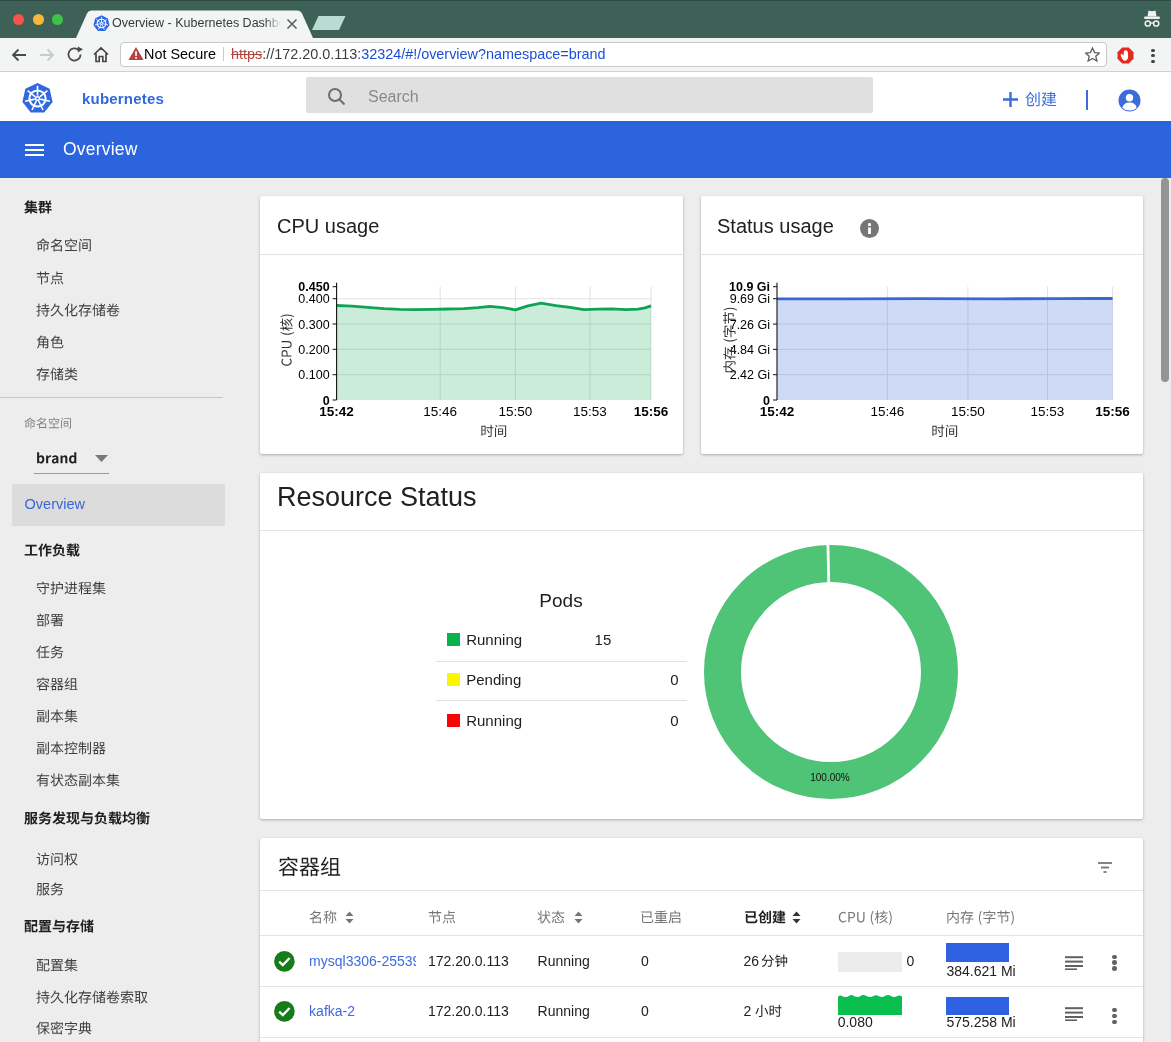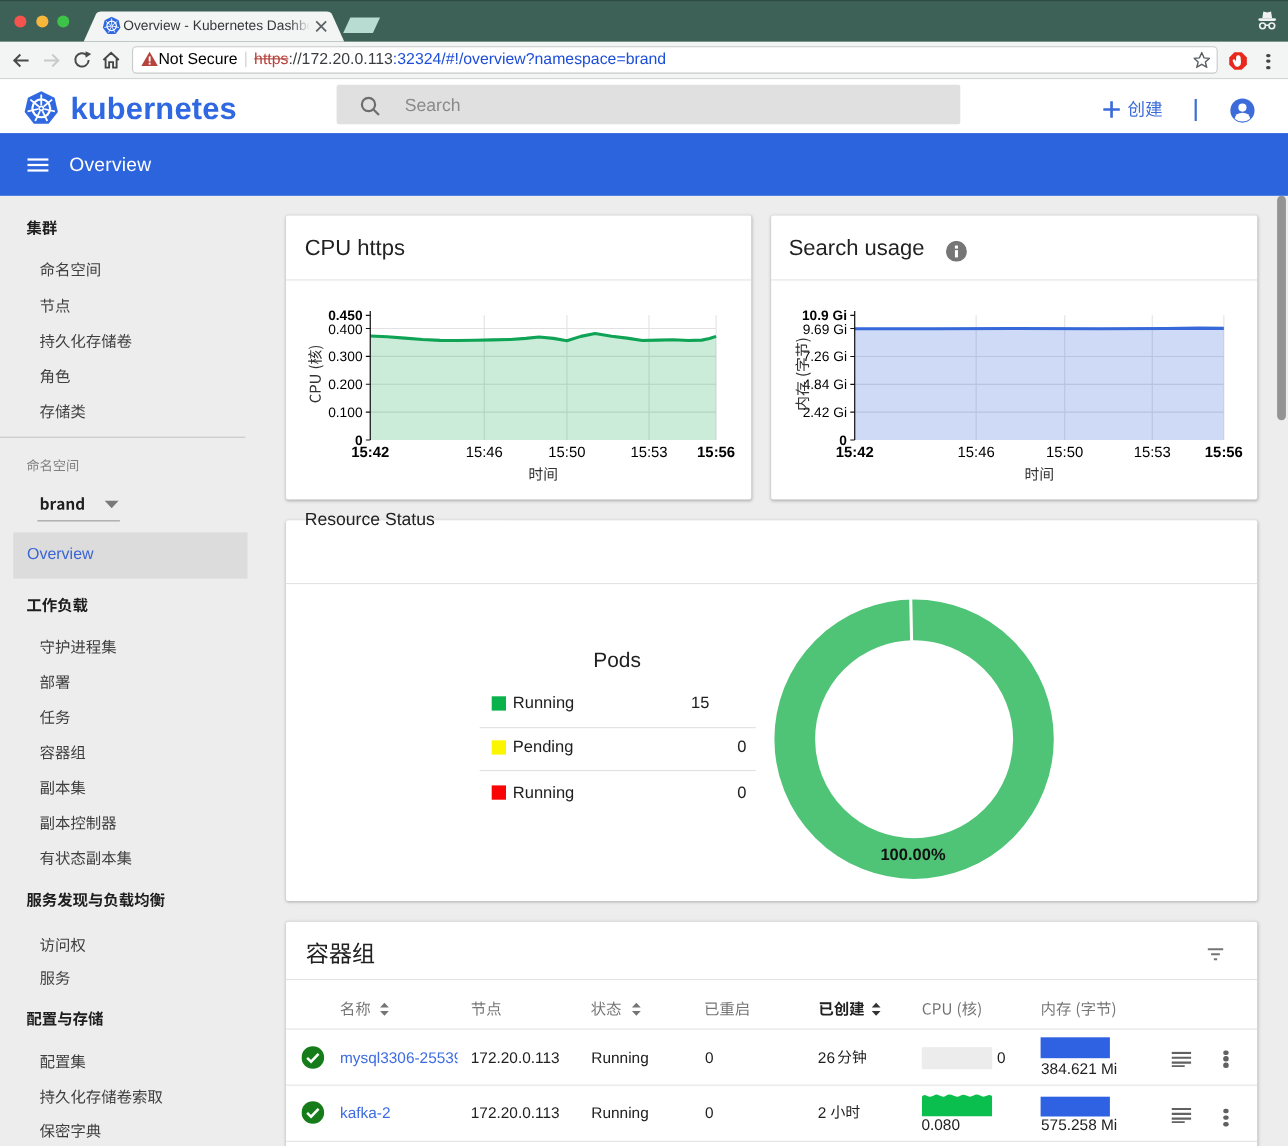--- a/index.html
+++ b/index.html
@@ -81,21 +81,21 @@
     <line x1="16.5" y1="13.7" x2="16.5" y2="3.8" stroke="#fff" stroke-width="1.6"></line>
     <line x1="18.7" y1="14.8" x2="26.4" y2="8.6" stroke="#fff" stroke-width="1.6"></line>
     <line x1="19.2" y1="17.1" x2="28.9" y2="19.3" stroke="#fff" stroke-width="1.6"></line>
     <line x1="17.7" y1="19.0" x2="22.0" y2="28.0" stroke="#fff" stroke-width="1.6"></line>
     <line x1="15.3" y1="19.0" x2="11.0" y2="28.0" stroke="#fff" stroke-width="1.6"></line>
     <line x1="13.8" y1="17.1" x2="4.1" y2="19.3" stroke="#fff" stroke-width="1.6"></line>
     <line x1="14.3" y1="14.8" x2="6.6" y2="8.6" stroke="#fff" stroke-width="1.6"></line>
     <circle cx="16.5" cy="16.5" r="2.6" fill="#fff"></circle>
     <circle cx="16.5" cy="16.5" r="1.1" fill="#2f68e0"></circle>
   </svg>
-<div class="abs" style="left:64px;top:85.5px;font-size:28px;color:#2f68e0;line-height:25px;white-space:nowrap;font-weight:700;letter-spacing:0.2px">kubernetes</div>
+<div class="abs" style="left:82px;top:85.5px;font-size:15px;color:#2f68e0;line-height:25px;white-space:nowrap;font-weight:700;letter-spacing:0.2px">kubernetes</div>
 <div class="abs" style="left:306px;top:77px;width:567px;height:36px;background:#e0e0e0;border-radius:2px"></div>
 <svg class="abs" style="left:327px;top:87px" width="19" height="19">
     <circle cx="8" cy="8" r="6" fill="none" stroke="#6d6d6d" stroke-width="2"></circle>
     <line x1="12.5" y1="12.5" x2="17.5" y2="17.5" stroke="#6d6d6d" stroke-width="2"></line>
   </svg>
 <div class="abs" style="left:368px;top:86.5px;font-size:16px;color:#8a8a8a;line-height:19px;white-space:nowrap">Search</div>
 <svg class="abs" style="left:1001.5px;top:91px" width="17" height="17">
     <path d="M8.5,1 L8.5,16 M1,8.5 L16,8.5" stroke="#3b6cd9" stroke-width="2.4"></path>
   </svg>
 <div class="abs" style="left:1025.0px;top:90.5px;width:32.0px;height:18.6px"><svg width="32.0" height="18.6">
@@ -300,21 +300,21 @@
     </svg></div>
 <div class="abs" style="left:35.5px;top:1021.4px;width:56.0px;height:16.2px"><svg width="56.0" height="16.2">
       <g transform="translate(0,12.3) scale(0.0140,-0.0140)" fill="#3f3f3f">
         <path transform="translate(0.0,0)" d="M598 497H673V-80H598ZM306 350H954V281H306ZM695 322Q725 262 771 205Q817 147 872 99Q927 52 981 22Q973 15 963 4Q952 -6 943 -17Q934 -28 928 -38Q873 -2 819 52Q764 106 717 170Q670 234 637 300ZM581 328 640 306Q606 237 556 172Q506 106 448 53Q389 -1 329 -36Q323 -26 314 -16Q305 -5 295 6Q286 16 277 23Q336 53 394 101Q452 149 501 208Q549 267 581 328ZM452 726V542H824V726ZM380 793H899V474H380ZM277 837 347 815Q314 731 269 649Q224 567 172 495Q120 423 65 367Q62 376 54 390Q47 404 38 418Q30 432 23 441Q73 489 120 553Q167 616 208 689Q248 761 277 837ZM173 579 243 650 245 649V-77H173Z"></path>
         <path transform="translate(1000.0,0)" d="M182 553 243 525Q219 478 186 426Q152 374 108 338L47 375Q91 408 126 458Q161 508 182 553ZM302 569H370V377Q370 357 383 350Q396 344 440 344Q450 344 478 344Q505 344 538 344Q571 344 601 344Q630 344 644 344Q668 344 680 352Q692 359 698 383Q703 407 704 455Q717 447 735 440Q753 433 768 430Q763 371 752 339Q741 307 717 295Q693 282 649 282Q642 282 620 282Q599 282 570 282Q542 282 514 282Q486 282 464 282Q443 282 436 282Q383 282 354 290Q325 298 314 319Q302 339 302 376ZM352 628 390 672Q421 659 454 640Q487 622 516 603Q546 584 564 567L524 518Q506 535 478 555Q449 576 416 595Q383 614 352 628ZM729 511 784 548Q816 521 849 488Q882 456 911 424Q939 391 955 365L898 323Q882 349 855 383Q827 416 794 450Q762 484 729 511ZM688 638 752 606Q675 514 568 441Q460 369 336 315Q211 261 83 224Q79 233 70 244Q62 256 54 268Q45 280 38 287Q168 319 291 369Q414 418 516 486Q619 554 688 638ZM460 250H536V-1H460ZM771 204H846V-78H771ZM77 754H925V558H849V686H151V558H77ZM442 838 513 850Q526 822 536 789Q546 755 550 732L474 717Q471 741 462 775Q453 810 442 838ZM161 196H235V37H814V-34H161Z"></path>
         <path transform="translate(2000.0,0)" d="M233 551H713V480H233ZM69 300H930V228H69ZM460 363H539V12Q539 -21 529 -39Q519 -57 492 -67Q466 -75 425 -77Q383 -79 319 -79Q317 -68 312 -54Q306 -41 300 -28Q293 -14 287 -4Q321 -5 351 -5Q382 -6 405 -6Q428 -6 437 -6Q450 -5 455 -1Q460 4 460 14ZM691 551H711L728 555L779 516Q743 480 698 443Q652 406 602 374Q552 342 502 318Q495 328 482 342Q470 355 460 363Q503 384 547 413Q590 442 628 474Q666 507 691 535ZM80 736H920V529H843V664H154V529H80ZM423 824 497 847Q519 820 538 785Q558 751 567 725L490 697Q482 724 464 759Q445 795 423 824Z"></path>
         <path transform="translate(3000.0,0)" d="M594 90 646 139Q700 114 754 85Q808 56 857 27Q905 -1 940 -26L874 -76Q841 -52 795 -24Q750 5 698 35Q647 64 594 90ZM39 226H960V155H39ZM179 481H824V411H179ZM355 842H426V193H355ZM573 843H644V192H573ZM140 720H868V198H793V649H213V198H140ZM339 138 410 94Q372 62 320 29Q268 -3 213 -32Q157 -60 106 -81Q96 -69 80 -53Q63 -37 49 -26Q101 -7 157 21Q212 49 260 79Q309 110 339 138Z"></path>
       </g>
     </svg></div>
 <div class="card" style="left:260px;top:196px;width:423px;height:258px"></div>
-<div class="abs" style="left:277px;top:213.5px;font-size:20px;color:#212121;line-height:24px;white-space:nowrap">CPU https</div>
+<div class="abs" style="left:277px;top:213.5px;font-size:20px;color:#212121;line-height:24px;white-space:nowrap">CPU usage</div>
 <div class="abs" style="left:260px;top:253.5px;width:423px;height:1px;background:#e3e3e3"></div>
 <svg class="abs" style="left:260px;top:254px" width="423" height="200" viewBox="260 254 423 200">
     <line x1="336.6" y1="298.7" x2="651.0" y2="298.7" stroke="#e2e2e2" stroke-width="1"></line>
     <line x1="336.6" y1="324.0" x2="651.0" y2="324.0" stroke="#e2e2e2" stroke-width="1"></line>
     <line x1="336.6" y1="349.3" x2="651.0" y2="349.3" stroke="#e2e2e2" stroke-width="1"></line>
     <line x1="336.6" y1="374.7" x2="651.0" y2="374.7" stroke="#e2e2e2" stroke-width="1"></line>
     <line x1="440.2" y1="286.7" x2="440.2" y2="400.0" stroke="#e2e2e2" stroke-width="1"></line>
     <line x1="515.4" y1="286.7" x2="515.4" y2="400.0" stroke="#e2e2e2" stroke-width="1"></line>
     <line x1="590.0" y1="286.7" x2="590.0" y2="400.0" stroke="#e2e2e2" stroke-width="1"></line>
     <line x1="651.0" y1="286.7" x2="651.0" y2="400.0" stroke="#e2e2e2" stroke-width="1"></line>
@@ -349,21 +349,21 @@
         <path transform="translate(0.0,0)" d="M377 -13Q309 -13 251 12Q192 38 149 87Q106 136 82 207Q58 277 58 366Q58 455 83 525Q107 596 151 645Q195 694 254 720Q313 746 383 746Q450 746 501 719Q552 691 584 656L534 596Q505 627 468 646Q431 665 384 665Q315 665 263 629Q211 593 182 527Q153 460 153 369Q153 276 181 209Q209 141 260 105Q311 68 381 68Q433 68 475 90Q516 112 551 151L602 92Q559 42 504 14Q449 -13 377 -13Z"></path>
         <path transform="translate(638.0,0)" d="M101 0V733H310Q392 733 454 713Q516 692 550 645Q584 598 584 518Q584 441 550 391Q516 341 455 316Q394 292 314 292H193V0ZM193 367H302Q398 367 445 403Q492 439 492 518Q492 598 444 628Q395 658 298 658H193Z"></path>
         <path transform="translate(1271.0,0)" d="M361 -13Q305 -13 257 3Q209 19 173 56Q138 93 118 154Q98 215 98 302V733H190V300Q190 212 213 161Q236 111 274 89Q313 68 361 68Q410 68 449 89Q488 111 512 161Q535 212 535 300V733H624V302Q624 215 604 154Q585 93 549 56Q513 19 465 3Q417 -13 361 -13Z"></path>
         <path transform="translate(2272.0,0)" d="M239 -196Q170 -84 131 40Q92 163 92 311Q92 458 131 582Q170 706 239 818L295 792Q231 685 199 562Q168 438 168 311Q168 183 199 60Q231 -64 295 -171Z"></path>
         <path transform="translate(2610.0,0)" d="M695 123 749 167Q786 139 826 106Q867 72 904 40Q940 7 963 -19L906 -70Q884 -43 849 -10Q813 24 773 59Q732 95 695 123ZM785 549 856 525Q813 448 750 377Q686 305 608 245Q529 185 441 143Q436 151 429 162Q422 173 414 183Q406 193 398 200Q482 239 558 295Q633 350 691 416Q750 481 785 549ZM858 370 936 342Q882 249 801 168Q720 88 617 24Q513 -39 392 -81Q388 -72 380 -60Q372 -49 363 -38Q355 -26 348 -19Q465 19 564 78Q664 136 740 211Q815 286 858 370ZM401 703H957V634H401ZM439 364Q437 374 433 387Q430 400 425 414Q421 427 417 436Q432 439 451 445Q470 451 482 464Q491 474 508 500Q526 525 546 557Q566 589 584 619Q602 649 611 666H693Q678 641 657 607Q636 573 613 536Q590 500 568 467Q547 434 531 411Q531 411 521 408Q512 406 498 401Q485 396 471 390Q458 383 448 377Q439 371 439 364ZM439 364 438 420 479 442 760 457Q754 443 747 424Q740 405 737 394Q646 388 591 384Q535 379 505 376Q475 373 461 370Q447 367 439 364ZM613 822 683 844Q702 813 719 774Q737 736 742 708L668 682Q662 710 647 750Q632 789 613 822ZM58 647H377V577H58ZM192 840H264V-79H192ZM193 602 239 586Q227 525 210 460Q192 395 171 332Q149 270 124 216Q99 162 73 124Q69 135 62 148Q55 162 47 175Q40 188 33 197Q58 230 82 278Q106 325 128 380Q149 435 166 492Q183 549 193 602ZM259 543Q268 533 285 508Q302 482 322 452Q341 421 358 396Q375 370 382 358L336 305Q328 324 313 353Q299 382 282 414Q265 446 249 472Q234 499 224 515Z"></path>
         <path transform="translate(3610.0,0)" d="M99 -196 42 -171Q107 -64 139 60Q171 183 171 311Q171 438 139 562Q107 685 42 792L99 818Q169 706 208 582Q246 458 246 311Q246 163 208 40Q169 -84 99 -196Z"></path>
       </g>
     </g>
   </svg>
 <div class="card" style="left:701px;top:196px;width:442px;height:258px"></div>
-<div class="abs" style="left:717px;top:213.5px;font-size:20px;color:#212121;line-height:24px;white-space:nowrap">Search usage</div>
+<div class="abs" style="left:717px;top:213.5px;font-size:20px;color:#212121;line-height:24px;white-space:nowrap">Status usage</div>
 <svg class="abs" style="left:860px;top:219px" width="19" height="19">
     <circle cx="9.5" cy="9.5" r="9.5" fill="#767676"></circle>
     <rect x="8.1" y="4.2" width="2.8" height="2.8" fill="#fff"></rect>
     <rect x="8.1" y="8.4" width="2.8" height="6.6" fill="#fff"></rect>
   </svg>
 <div class="abs" style="left:701px;top:253.5px;width:442px;height:1px;background:#e3e3e3"></div>
 <svg class="abs" style="left:701px;top:254px" width="442" height="200" viewBox="701 254 442 200">
     <line x1="777.0" y1="298.7" x2="1112.6" y2="298.7" stroke="#e2e2e2" stroke-width="1"></line>
     <line x1="777.0" y1="324.1" x2="1112.6" y2="324.1" stroke="#e2e2e2" stroke-width="1"></line>
     <line x1="777.0" y1="349.4" x2="1112.6" y2="349.4" stroke="#e2e2e2" stroke-width="1"></line>
@@ -403,39 +403,39 @@
         <path transform="translate(0.0,0)" d="M452 434 508 475Q546 442 588 403Q630 365 670 325Q710 286 745 249Q780 213 804 184L742 135Q719 165 686 202Q652 239 613 280Q573 321 532 360Q490 400 452 434ZM463 840H539V644Q539 596 534 543Q528 490 513 435Q497 380 465 325Q434 270 382 219Q330 168 253 122Q248 131 238 141Q229 151 219 162Q208 173 199 179Q274 219 323 266Q372 312 400 361Q429 411 442 460Q455 509 459 556Q463 603 463 645ZM99 669H863V595H173V-82H99ZM829 669H903V19Q903 -18 893 -37Q883 -57 858 -67Q831 -76 785 -77Q738 -79 671 -79Q669 -68 665 -55Q661 -41 656 -27Q651 -13 645 -3Q681 -4 713 -4Q746 -5 770 -5Q795 -5 804 -5Q819 -4 824 2Q829 7 829 20Z"></path>
         <path transform="translate(1000.0,0)" d="M335 266H957V196H335ZM420 525H832V456H420ZM613 349H689V9Q689 -24 680 -41Q672 -59 647 -68Q621 -77 579 -78Q536 -79 471 -79Q469 -63 462 -43Q456 -24 448 -8Q481 -9 510 -9Q540 -10 562 -10Q583 -9 592 -9Q605 -8 609 -4Q613 0 613 10ZM812 525H831L846 529L894 491Q863 457 823 423Q783 388 740 358Q696 327 655 304Q648 315 635 328Q622 340 613 349Q650 368 688 396Q726 424 759 454Q792 484 812 510ZM63 709H939V637H63ZM385 840 462 821Q427 707 374 594Q320 482 245 385Q170 287 69 216Q65 225 58 238Q52 250 44 263Q37 276 31 284Q99 332 155 395Q211 459 255 532Q299 606 332 684Q364 762 385 840ZM188 431H264V-78H188Z"></path>
         <path transform="translate(2280.0,0)" d="M239 -196Q170 -84 131 40Q92 163 92 311Q92 458 131 582Q170 706 239 818L295 792Q231 685 199 562Q168 438 168 311Q168 183 199 60Q231 -64 295 -171Z"></path>
         <path transform="translate(2618.0,0)" d="M233 551H713V480H233ZM69 300H930V228H69ZM460 363H539V12Q539 -21 529 -39Q519 -57 492 -67Q466 -75 425 -77Q383 -79 319 -79Q317 -68 312 -54Q306 -41 300 -28Q293 -14 287 -4Q321 -5 351 -5Q382 -6 405 -6Q428 -6 437 -6Q450 -5 455 -1Q460 4 460 14ZM691 551H711L728 555L779 516Q743 480 698 443Q652 406 602 374Q552 342 502 318Q495 328 482 342Q470 355 460 363Q503 384 547 413Q590 442 628 474Q666 507 691 535ZM80 736H920V529H843V664H154V529H80ZM423 824 497 847Q519 820 538 785Q558 751 567 725L490 697Q482 724 464 759Q445 795 423 824Z"></path>
         <path transform="translate(3618.0,0)" d="M772 486H849V152Q849 118 840 98Q831 79 803 69Q775 60 728 58Q680 57 609 57Q607 75 601 97Q594 119 586 135Q623 134 656 134Q689 133 713 133Q737 134 747 134Q761 135 767 139Q772 143 772 154ZM360 442H439V-78H360ZM98 486H805V414H98ZM55 727H946V655H55ZM289 840H366V540H289ZM634 840H712V540H634Z"></path>
         <path transform="translate(4618.0,0)" d="M99 -196 42 -171Q107 -64 139 60Q171 183 171 311Q171 438 139 562Q107 685 42 792L99 818Q169 706 208 582Q246 458 246 311Q246 163 208 40Q169 -84 99 -196Z"></path>
       </g>
     </g>
   </svg>
 <div class="card" style="left:260px;top:473px;width:883px;height:345.5px"></div>
-<div class="abs" style="left:277px;top:461px;font-size:16px;color:#212121;line-height:24px;white-space:nowrap">Resource Status</div>
+<div class="abs" style="left:277px;top:485px;font-size:27px;color:#212121;line-height:24px;white-space:nowrap">Resource Status</div>
 <div class="abs" style="left:260px;top:530px;width:883px;height:1px;background:#e3e3e3"></div>
 <div class="abs" style="left:521px;top:588.5px;width:80px;text-align:center;font-size:19px;color:#212121;line-height:24px">Pods</div>
 <div class="abs" style="left:446.8px;top:633.3px;width:13.2px;height:13.2px;background:#09b24b"></div>
 <div class="abs" style="left:466.2px;top:630.9px;font-size:15px;color:#212121;line-height:18px;white-space:nowrap">Running</div>
-<div class="abs" style="left:594.6px;width:84px;text-align:center;top:630.9px;font-size:15px;color:#212121;line-height:18px;white-space:nowrap">15</div>
+<div class="abs" style="left:594.6px;width:84px;text-align:left;top:630.9px;font-size:15px;color:#212121;line-height:18px;white-space:nowrap">15</div>
 <div class="abs" style="left:446.8px;top:673.3px;width:13.2px;height:13.2px;background:#fbf500"></div>
 <div class="abs" style="left:466.2px;top:670.9px;font-size:15px;color:#212121;line-height:18px;white-space:nowrap">Pending</div>
 <div class="abs" style="left:594.6px;width:84px;text-align:right;top:670.9px;font-size:15px;color:#212121;line-height:18px;white-space:nowrap">0</div>
 <div class="abs" style="left:446.8px;top:714.3px;width:13.2px;height:13.2px;background:#fa0505"></div>
 <div class="abs" style="left:466.2px;top:711.9px;font-size:15px;color:#212121;line-height:18px;white-space:nowrap">Running</div>
 <div class="abs" style="left:594.6px;width:84px;text-align:right;top:711.9px;font-size:15px;color:#212121;line-height:18px;white-space:nowrap">0</div>
 <div class="abs" style="left:436px;top:660.5px;width:251px;height:1px;background:#e0e0e0"></div>
 <div class="abs" style="left:436px;top:699.7px;width:251px;height:1px;background:#e0e0e0"></div>
 <svg class="abs" style="left:700px;top:541px" width="262" height="262">
 <circle cx="131" cy="131" r="108.5" fill="none" stroke="#4fc477" stroke-width="37"></circle>
 <rect x="129.2" y="2" width="2.8" height="41" fill="#fff" transform="rotate(-1.2 131 131)"></rect>
 </svg>
-<div class="abs" style="left:790px;top:771px;width:80px;text-align:center;font-size:15px;color:#111;line-height:14px;font-weight:700">100.00%</div>
+<div class="abs" style="left:790px;top:771px;width:80px;text-align:center;font-size:10px;color:#111;line-height:14px;font-weight:400">100.00%</div>
 <div class="card" style="left:260px;top:837.5px;width:883px;height:215px;box-shadow:0 1px 3px rgba(0,0,0,0.28)"></div>
 <div class="abs" style="left:278.2px;top:856.2px;width:63.0px;height:24.4px"><svg width="63.0" height="24.4">
       <g transform="translate(0,18.5) scale(0.0210,-0.0210)" fill="#212121">
         <path transform="translate(0.0,0)" d="M331 632 402 609Q369 565 326 524Q283 483 235 447Q188 412 142 386Q137 393 127 404Q117 415 107 426Q97 436 89 443Q157 477 223 527Q288 577 331 632ZM587 588 637 631Q683 604 733 570Q783 536 827 501Q872 466 900 438L846 388Q819 417 776 452Q733 488 683 524Q634 560 587 588ZM220 255H781V-77H705V188H293V-81H220ZM259 20H742V-47H259ZM83 748H918V566H841V679H156V566H83ZM433 829 510 847Q528 819 545 786Q561 752 569 727L489 708Q481 732 466 766Q450 801 433 829ZM495 544 560 515Q508 434 434 364Q359 294 270 238Q182 181 86 142Q78 155 64 173Q50 190 37 202Q130 237 217 289Q303 340 376 405Q448 471 495 544ZM524 510Q612 404 722 336Q832 268 960 217Q947 206 933 188Q919 171 911 154Q824 194 746 239Q668 285 598 344Q527 403 463 481Z"></path>
         <path transform="translate(1000.0,0)" d="M196 730V589H366V730ZM128 795H437V524H128ZM622 730V589H802V730ZM553 795H875V524H553ZM52 420H949V353H52ZM162 15H405V-51H162ZM586 15H839V-51H586ZM624 404Q659 361 715 322Q770 283 837 254Q904 225 972 208Q964 201 954 190Q945 179 937 168Q929 157 924 148Q854 168 786 203Q718 238 660 283Q601 327 561 378ZM128 229H437V-74H365V163H198V-80H128ZM555 229H875V-74H802V163H624V-80H555ZM435 532 511 518Q475 445 416 375Q357 305 272 245Q186 185 72 141Q68 150 61 160Q54 171 46 181Q38 191 30 198Q139 238 219 292Q300 347 354 409.0Q408 471 435 532ZM614 484 653 524Q691 511 733 490Q776 468 801 449L760 405Q737 425 694 447Q652 470 614 484Z"></path>
         <path transform="translate(2000.0,0)" d="M380 11H959V-58H380ZM520 535H847V466H520ZM521 274H848V207H521ZM481 790H872V-25H798V721H553V-25H481ZM73 182Q71 190 67 202Q63 214 58 227Q54 240 49 249Q66 252 85 270Q105 287 130 315Q143 328 169 359Q195 391 227 434Q259 477 293 527Q326 576 355 628L415 591Q351 487 275 390Q199 293 123 221V219Q123 219 115 215Q108 212 98 206Q88 201 80 194Q73 188 73 182ZM73 182 69 241 106 267 402 321Q400 306 400 288Q400 270 401 259Q299 239 238 225Q176 212 143 204Q110 196 95 192Q81 187 73 182ZM66 423Q64 430 60 443Q55 456 51 470Q46 483 42 493Q56 496 70 513Q85 529 102 555Q111 567 129 596Q147 625 168 665Q190 704 211 749Q233 795 250 840L318 809Q290 746 256 684Q222 622 185 565Q149 509 111 464V461Q111 461 104 457Q98 454 88 447Q79 441 73 435Q66 429 66 423ZM66 423 64 477 100 500 300 521Q298 508 296 490Q294 472 295 461Q226 452 184 446Q141 440 118 436Q94 432 83 429Q72 426 66 423ZM48 58Q92 67 148 80Q204 92 267 107Q330 122 394 137L401 73Q312 50 222 27Q133 4 63 -14Z"></path>
       </g>
     </svg></div>
 <svg class="abs" style="left:1097px;top:861px" width="16" height="13">
     <g stroke="#757575" stroke-width="1.8">

